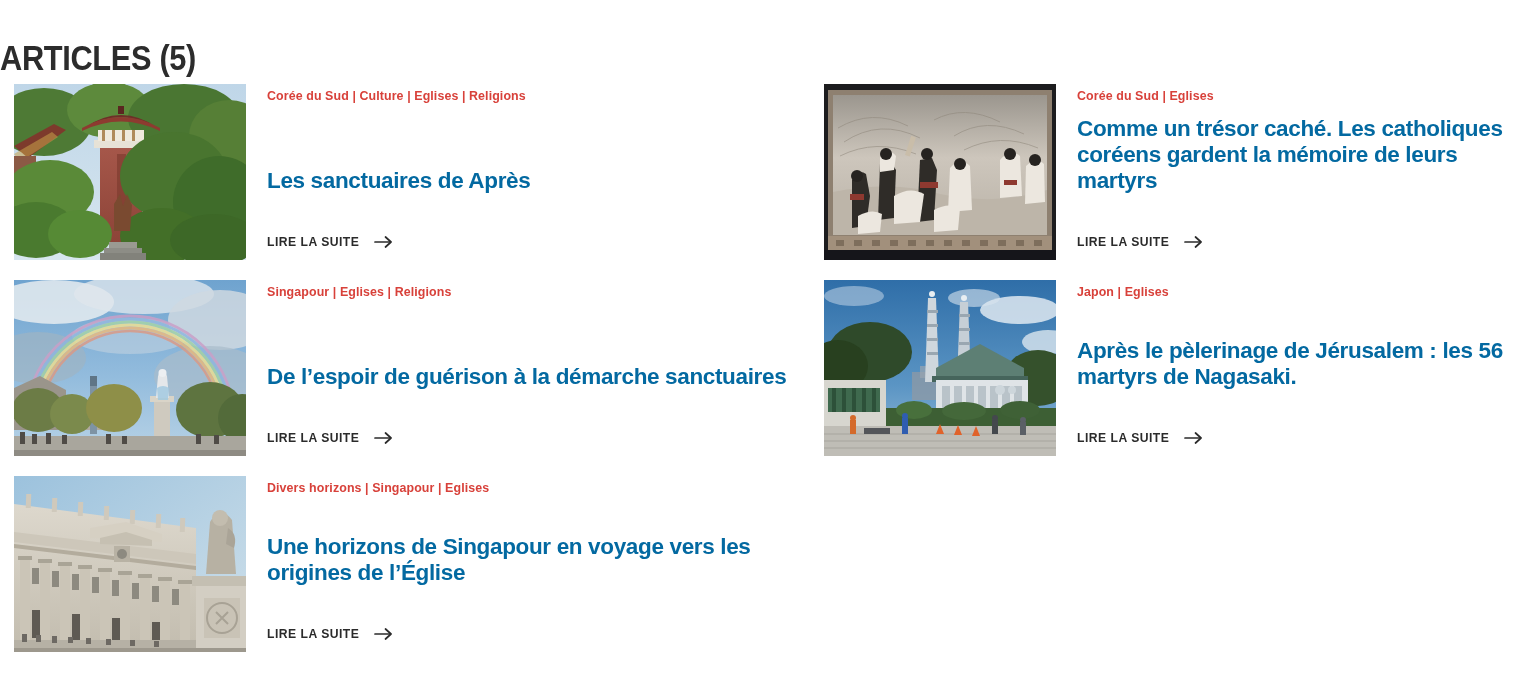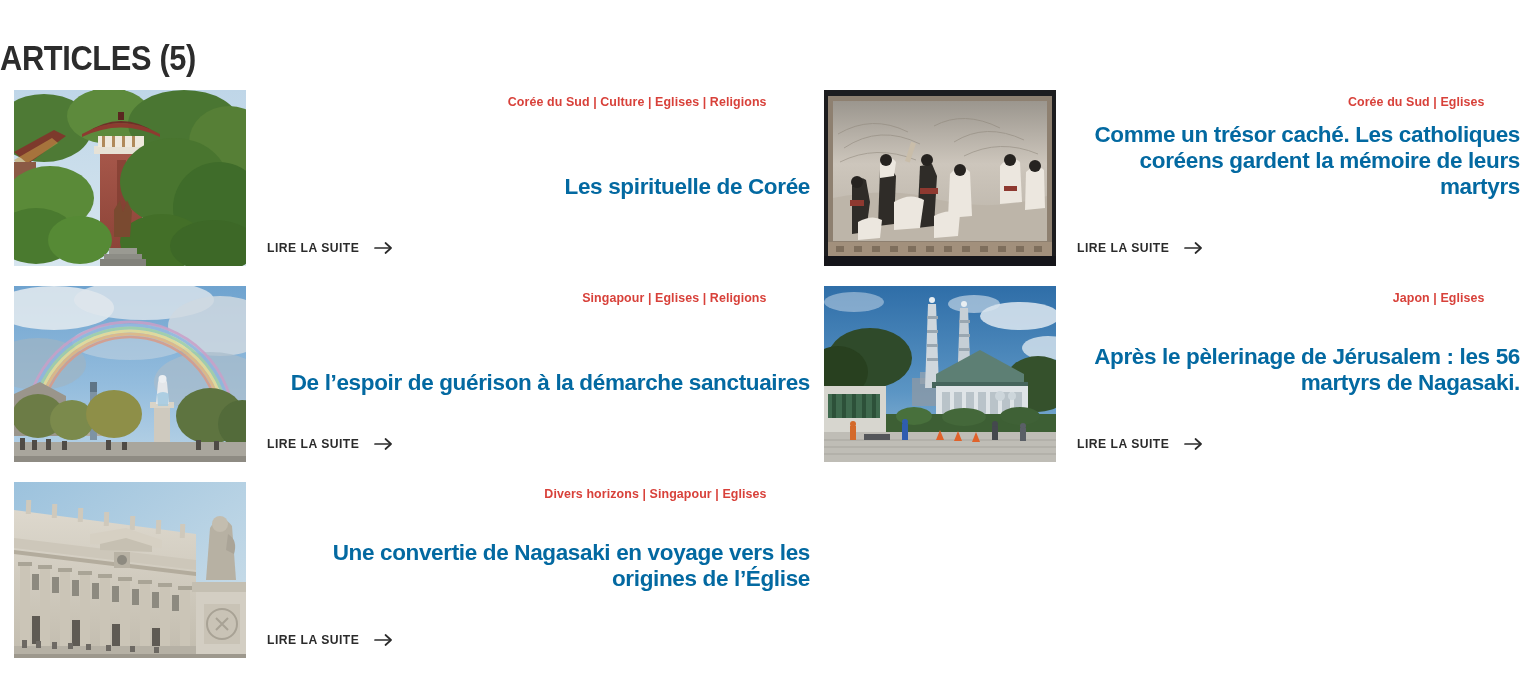--- a/index.html
+++ b/index.html
@@ -25,28 +25,27 @@
     letter-spacing: -0.4px;
     color: #2c2c2c;
     transform: scaleX(0.88);
     transform-origin: left center;
     white-space: nowrap;
   }
 
   
   .articles-grid {
     position: absolute;
-    left: 14px; top: 90px;
+    left: 14px; top: 84px;
     width: 1508px;
     display: grid;
     grid-template-columns: 796px 696px;
     grid-auto-rows: 196px;
     column-gap: 14px;
     row-gap: 0px;
-    text-align: right;
   }
 
   .card { display: flex; align-items: flex-start; height: 196px; }
 
   .card-thumb {
     width: 232px; height: 176px;
     flex: 0 0 232px;
     overflow: hidden;
     position: relative;
     background: #cfd6dc;
@@ -170,21 +169,21 @@
           <ellipse cx="200" cy="156" rx="44" ry="26" fill="#3d6827"></ellipse>
 
           <path d="M100 120 l6 -10 l3 12 l4 -12 l5 11 l-2 26 l-16 0 Z" fill="#7a4a30"></path>
           <rect x="95" y="158" width="28" height="6" fill="#9a9a92"></rect>
           <rect x="90" y="164" width="38" height="5" fill="#8d8d86"></rect>
           <rect x="86" y="169" width="46" height="7" fill="#82827b"></rect>
         </svg>
       </div>
       <div class="card-body">
         <p class="cats">Corée du Sud | Culture | Eglises | Religions</p>
-        <h2 class="card-title">Les spirituelle de Corée</h2>
+        <h2 class="card-title">Les sanctuaires de Après</h2>
         <a class="readmore" href="#">
           <span class="label">LIRE LA SUITE</span>
           <span class="arrow">
             <svg width="19" height="14" viewBox="0 0 19 14" fill="none">
               <path d="M1 7 H16.5" stroke="#2b2b2b" stroke-width="1.7" stroke-linecap="round"></path>
               <path d="M11.5 2 L17 7 L11.5 12" stroke="#2b2b2b" stroke-width="1.7" stroke-linecap="round" stroke-linejoin="round" fill="none"></path>
             </svg>
           </span>
         </a>
       </div>
@@ -562,21 +561,21 @@
             <rect x="72" y="162" width="5" height="6"></rect>
               <rect x="92" y="163" width="5" height="6"></rect>
             <rect x="116" y="164" width="5" height="6"></rect>
               <rect x="140" y="165" width="5" height="6"></rect>
           </g>
           <rect x="0" y="172" width="232" height="4" fill="#9d988d"></rect>
         </svg>
       </div>
       <div class="card-body">
         <p class="cats">Divers horizons | Singapour | Eglises</p>
-        <h2 class="card-title">Une convertie de Nagasaki en voyage vers les origines de l’Église</h2>
+        <h2 class="card-title">Une horizons de Singapour en voyage vers les origines de l’Église</h2>
         <a class="readmore" href="#">
           <span class="label">LIRE LA SUITE</span>
           <span class="arrow">
             <svg width="19" height="14" viewBox="0 0 19 14" fill="none">
               <path d="M1 7 H16.5" stroke="#2b2b2b" stroke-width="1.7" stroke-linecap="round"></path>
               <path d="M11.5 2 L17 7 L11.5 12" stroke="#2b2b2b" stroke-width="1.7" stroke-linecap="round" stroke-linejoin="round" fill="none"></path>
             </svg>
           </span>
         </a>
       </div>

